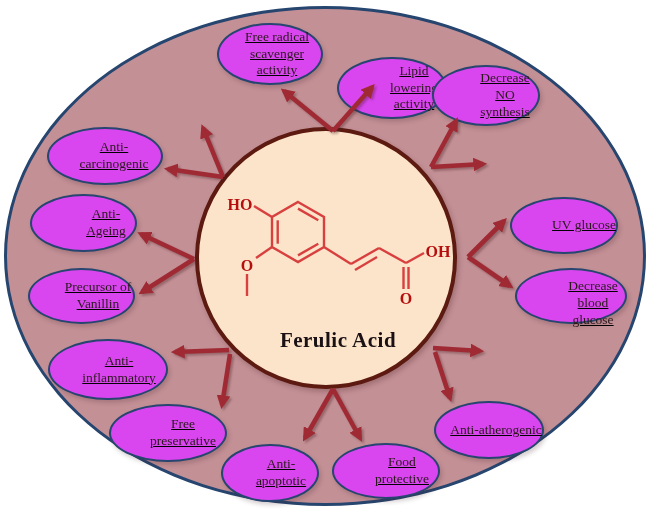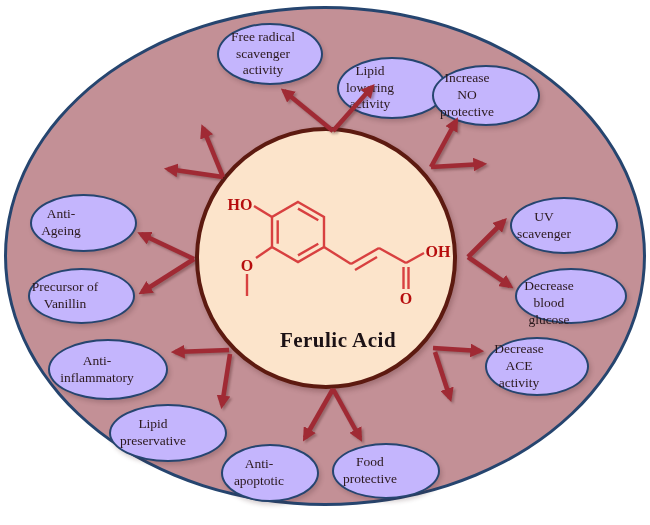--- a/index.html
+++ b/index.html
@@ -28,26 +28,27 @@
   }
   .center-label {
     position: absolute;
     left: 209px; top: 328px; width: 258px;
     text-align: center;
     font-size: 21px; font-weight: bold; color: #1b1115;
     letter-spacing: 0.5px;
   }
   .node {
     position: absolute;
-    background: #c4b5fd;
+    background: #d946ef;
     border: 2.5px solid #26456f;
     border-radius: 50%;
-    display: flex; align-items: center; justify-content: flex-start;
+    display: flex; align-items: center; justify-content: flex-end;
     text-align: center;
     box-shadow: 2px 3px 4px rgba(70,35,40,0.22);
+    text-decoration: underline;
   }
   .nl {
     display: block;
     font-size: 13.5px; line-height: 1.25; color: #2a181c;
   }
   
   .n0  { left:217px; top:23px;  width:106px; height:62px; } .n0  .nl { width:88px; }
   .n1  { left:337px; top:21px;  width:110px; height:62px;margin-top:36px; } .n1  .nl { width:62px; }
   .n2  { left:432px; top:65px;  width:108px; height:61px; } .n2  .nl { width:66px; }
   .n3  { left:488px; top:130px; width:110px; height:54px; } .n3  .nl { width:100px; }
@@ -73,48 +74,51 @@
 
   <div class="outer-ellipse"></div>
 
   <div class="node n0">
       <span class="nl">Free radical scavenger activity</span>
     </div>
   <div class="node n1">
       <span class="nl">Lipid lowering activity</span>
     </div>
   <div class="node n2">
-      <span class="nl">Increase NO protective</span>
+      <span class="nl">Decrease NO synthesis</span>
     </div>
   <div class="node n4">
-      <span class="nl">UV scavenger</span>
+      <span class="nl">UV glucose</span>
     </div>
   <div class="node n5">
       <span class="nl">Decrease blood glucose</span>
     </div>
-  <div class="node n6">
-      <span class="nl">Decrease ACE activity</span>
+  <div class="node n7">
+      <span class="nl">Anti-atherogenic</span>
     </div>
   <div class="node n8">
       <span class="nl">Food protective</span>
     </div>
   <div class="node n9">
       <span class="nl">Anti-apoptotic</span>
     </div>
   <div class="node n10">
-      <span class="nl">Lipid preservative</span>
+      <span class="nl">Free preservative</span>
     </div>
   <div class="node n11">
       <span class="nl">Anti-inflammatory</span>
     </div>
   <div class="node n12">
       <span class="nl">Precursor of Vanillin</span>
     </div>
   <div class="node n13">
       <span class="nl">Anti-Ageing</span>
+    </div>
+  <div class="node n14">
+      <span class="nl">Anti-carcinogenic</span>
     </div>
 
   <div class="center-circle"></div>
 
   <svg class="overlay-svg" width="650" height="525" viewBox="0 0 650 525">
     <defs>
       <marker id="ah" viewBox="0 0 10 10" refX="7" refY="5" markerWidth="3" markerHeight="3" orient="auto" markerUnits="strokeWidth">
         <path d="M0,0 L10,5 L0,10 Z" fill="#a02a34"></path>
       </marker>
     </defs>

